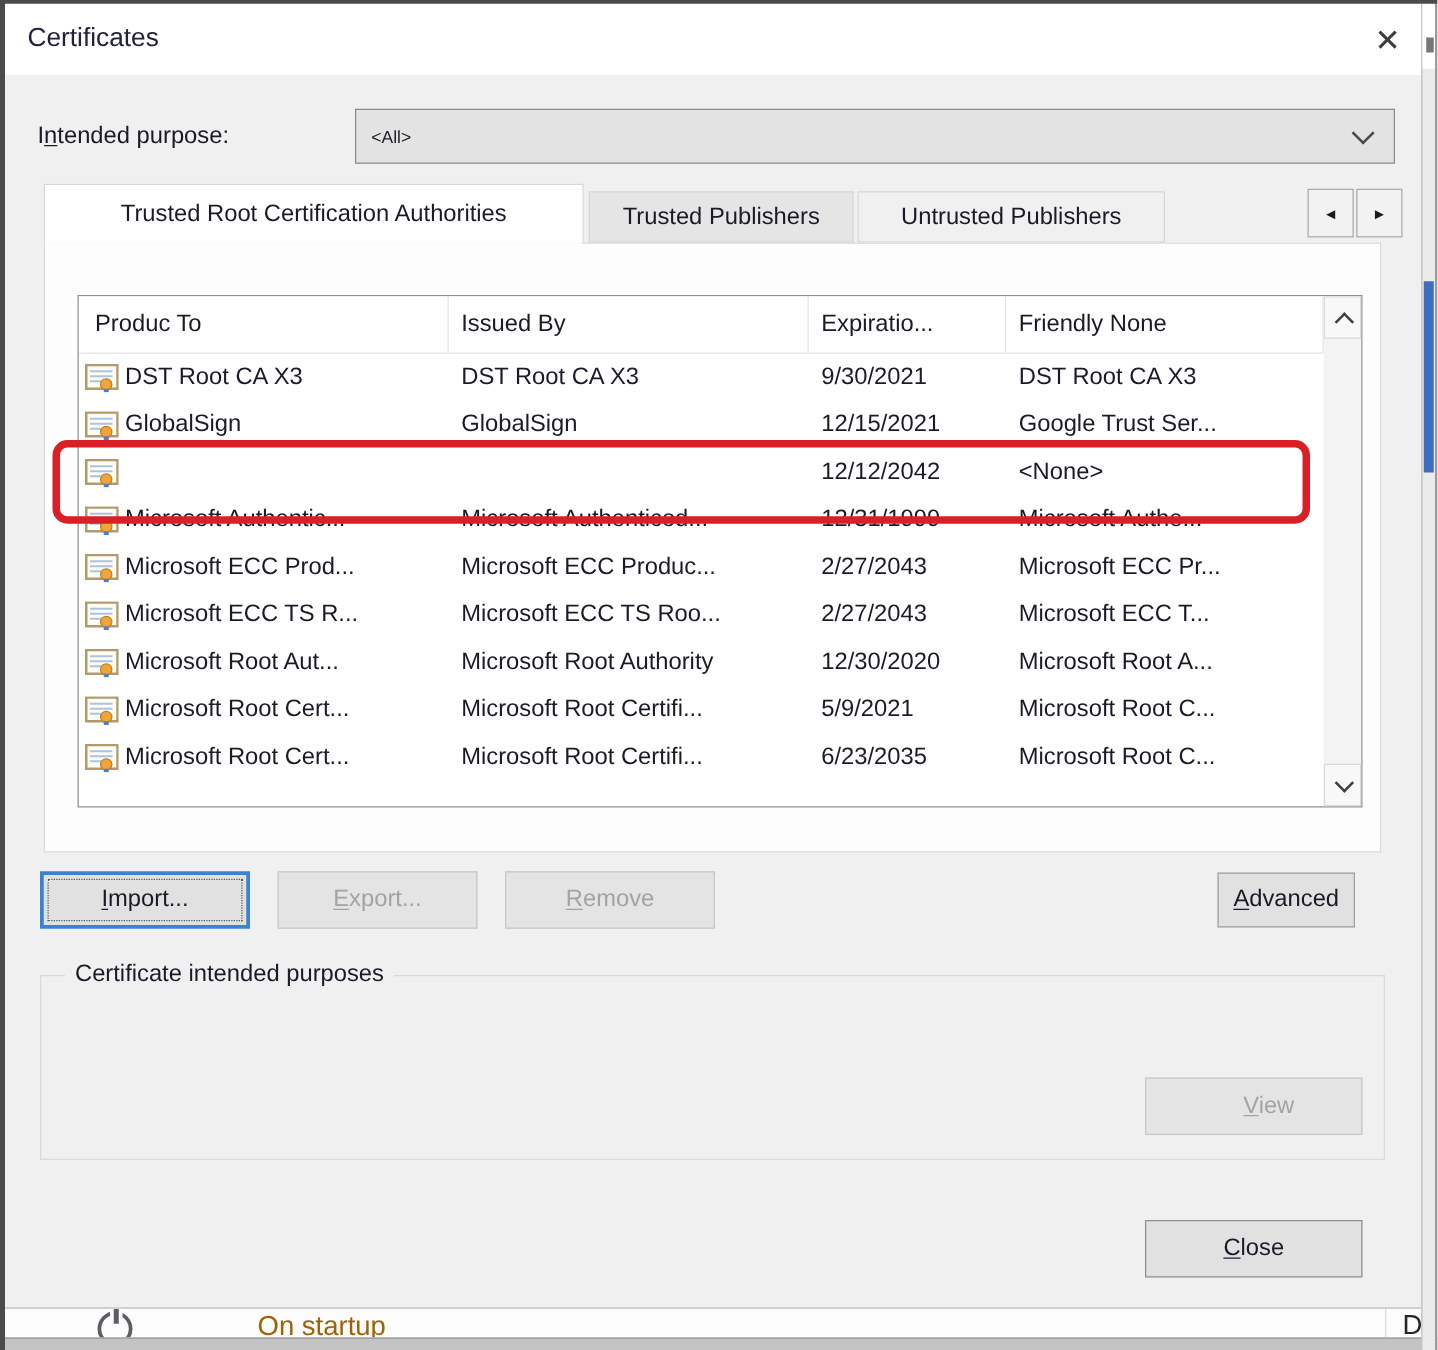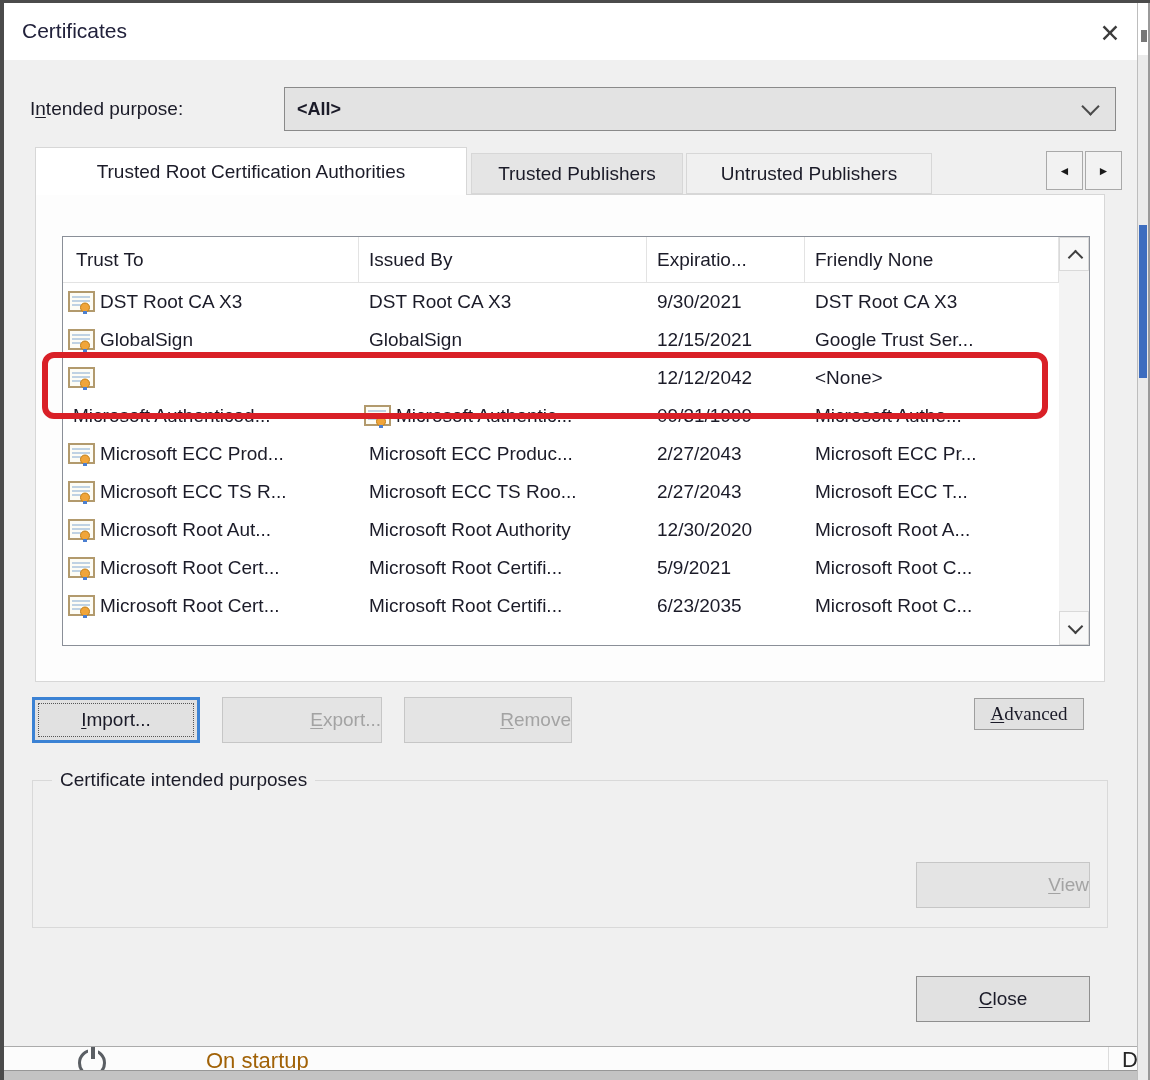--- a/index.html
+++ b/index.html
@@ -14,21 +14,21 @@
   .titlebar{position:absolute;left:4px;top:3px;width:1133px;height:57px;background:#ffffff;}
   .title-text{position:absolute;left:18px;top:16px;font-size:21px;color:#21213b;}
   .close-btn{position:absolute;left:1082px;top:8px;width:48px;height:44px;display:flex;align-items:center;justify-content:center;font-size:25px;color:#3c3c3c;cursor:pointer;}
   .dialog-body{position:absolute;left:4px;top:60px;width:1133px;height:986px;background:#f0f0f0;}
 
   .mn{text-decoration:underline;text-underline-offset:2px;}
 
   
   .ip-label{position:absolute;left:30px;top:98px;font-size:19px;color:#1b1b28;}
   .combo{position:absolute;left:284px;top:87px;width:832px;height:44px;background:#e3e3e3;border:1px solid #8a8a8a;box-sizing:border-box;display:flex;align-items:center;cursor:default;}
-  .combo-value{font-size:18px;color:#1b1b28;padding-left:12px;flex:1;font-weight:bold;}
+  .combo-value{font-size:14px;color:#1b1b28;padding-left:12px;flex:1;}
   .combo-chevron{width:11px;height:11px;border-right:2px solid #4a4a4a;border-bottom:2px solid #4a4a4a;transform:rotate(45deg);margin-right:18px;margin-top:-6px;}
 
   
   .tab-panel{position:absolute;left:35px;top:194px;width:1070px;height:488px;background:#fdfdfd;border:1px solid #d7d7d7;box-sizing:border-box;}
   .tab{position:absolute;box-sizing:border-box;font-size:19px;color:#1b1b28;display:flex;align-items:center;justify-content:center;white-space:nowrap;}
   .tab-active{left:35px;top:147px;width:432px;height:48px;background:#ffffff;border:1px solid #d7d7d7;border-bottom:none;z-index:3;}
   .tab-2{left:471px;top:153px;width:212px;height:41px;background:#e5e5e5;border:1px solid #d7d7d7;}
   .tab-3{left:686px;top:153px;width:246px;height:41px;background:#f0f0f0;border:1px solid #d7d7d7;}
   .tab-scroll{position:absolute;top:151px;width:37px;height:39px;background:#f2f2f2;border:1px solid #a9a9a9;box-sizing:border-box;display:flex;align-items:center;justify-content:center;font-size:12px;color:#1a1a1a;}
   .tab-scroll-l{left:1046px;}
@@ -52,27 +52,27 @@
   .lv-scroll-down{bottom:0;}
   .chev{position:absolute;left:10px;width:9px;height:9px;}
   .chev-up{top:14px;border-top:2px solid #3f3f3f;border-left:2px solid #3f3f3f;transform:rotate(45deg);}
   .chev-down{top:9px;border-bottom:2px solid #3f3f3f;border-right:2px solid #3f3f3f;transform:rotate(45deg);}
 
   
   .red-box{position:absolute;left:42px;top:352px;width:1006px;height:67px;border:6px solid #d92027;border-radius:12px;box-sizing:border-box;z-index:6;pointer-events:none;}
 
   
   .btn{position:absolute;background:#e1e1e1;border:1px solid #9e9e9e;box-sizing:border-box;font-size:19px;color:#1b1b28;display:flex;align-items:center;justify-content:center;cursor:pointer;}
-  .btn.disabled{background:#e4e4e4;border-color:#c6c6c6;color:#a3a3a3;cursor:default;justify-content:flex-end;}
+  .btn.disabled{background:#e4e4e4;border-color:#c6c6c6;color:#a3a3a3;cursor:default;}
   .btn.focused{border:3px solid #3b82d4;}
   .btn.focused::after{content:"";position:absolute;inset:3px;border:1px dotted #555;}
   .btn-import{left:32px;top:697px;width:168px;height:46px;}
   .btn-export{left:222px;top:697px;width:160px;height:46px;}
   .btn-remove{left:404px;top:697px;width:168px;height:46px;}
-  .btn-advanced{left:974px;top:698px;width:110px;height:32px;font-family:Liberation Serif, serif;}
+  .btn-advanced{left:974px;top:698px;width:110px;height:44px;}
   .btn-view{left:916px;top:862px;width:174px;height:46px;padding-left:24px;}
   .btn-close2{left:916px;top:976px;width:174px;height:46px;border-color:#8f8f8f;}
 
   
   .groupbox{position:absolute;left:32px;top:780px;width:1076px;height:148px;border:1px solid #d9d9d9;box-sizing:border-box;}
   .group-label{position:absolute;left:52px;top:769px;font-size:19px;color:#1b1b28;background:#f0f0f0;padding:0 8px;z-index:2;}
 
   
   .dialog-bottom-line{position:absolute;left:4px;top:1046px;width:1133px;height:1px;background:#ababab;}
   .bg-strip{position:absolute;left:4px;top:1047px;width:1133px;height:23px;background:#fcfcfc;overflow:hidden;}
@@ -114,21 +114,21 @@
   <div class="tab tab-3">Untrusted Publishers</div>
   <div class="tab-scroll tab-scroll-l">
       <span>◄</span>
     </div>
   <div class="tab-scroll tab-scroll-r">
       <span>►</span>
     </div>
 
   <div class="listview">
     <div class="lv-header">
-      <div class="lv-hcell">Trust To</div>
+      <div class="lv-hcell">Produc To</div>
       <div class="lv-hcell">Issued By</div>
       <div class="lv-hcell">Expiratio...</div>
       <div class="lv-hcell">Friendly None</div>
     </div>
     <div class="lv-rows">
   <div class="lv-row">
     <div class="lv-cell lv-cell-first">
       <svg viewBox="0 0 27 23" width="27" height="23">
         <rect x="1" y="1" width="25" height="19" fill="#fdfcf5" stroke="#b29a6d" stroke-width="2"></rect>
         <line x1="4" y1="6" x2="22" y2="6" stroke="#aac4dd" stroke-width="1.5"></line>
@@ -172,33 +172,33 @@
         <rect x="15" y="20" width="4" height="3" fill="#4b7fd0"></rect>
       </svg>
       <span></span>
     </div>
     <div class="lv-cell"></div>
     <div class="lv-cell">12/12/2042</div>
     <div class="lv-cell">&lt;None&gt;</div>
   </div>
 
   <div class="lv-row">
+    <div class="lv-cell lv-cell-first">
+      <svg viewBox="0 0 27 23" width="27" height="23">
+        <rect x="1" y="1" width="25" height="19" fill="#fdfcf5" stroke="#b29a6d" stroke-width="2"></rect>
+        <line x1="4" y1="6" x2="22" y2="6" stroke="#aac4dd" stroke-width="1.5"></line>
+        <line x1="4" y1="10" x2="22" y2="10" stroke="#aac4dd" stroke-width="1.5"></line>
+        <line x1="4" y1="14" x2="13" y2="14" stroke="#aac4dd" stroke-width="1.5"></line>
+        <circle cx="17" cy="16.5" r="4.5" fill="#f0a53a" stroke="#c27f17" stroke-width="1"></circle>
+        <rect x="15" y="20" width="4" height="3" fill="#4b7fd0"></rect>
+      </svg>
+      <span>Microsoft Authentic...</span>
+    </div>
     <div class="lv-cell">Microsoft Authenticod...</div>
-    <div class="lv-cell lv-cell-first">
-      <svg viewBox="0 0 27 23" width="27" height="23">
-        <rect x="1" y="1" width="25" height="19" fill="#fdfcf5" stroke="#b29a6d" stroke-width="2"></rect>
-        <line x1="4" y1="6" x2="22" y2="6" stroke="#aac4dd" stroke-width="1.5"></line>
-        <line x1="4" y1="10" x2="22" y2="10" stroke="#aac4dd" stroke-width="1.5"></line>
-        <line x1="4" y1="14" x2="13" y2="14" stroke="#aac4dd" stroke-width="1.5"></line>
-        <circle cx="17" cy="16.5" r="4.5" fill="#f0a53a" stroke="#c27f17" stroke-width="1"></circle>
-        <rect x="15" y="20" width="4" height="3" fill="#4b7fd0"></rect>
-      </svg>
-      <span>Microsoft Authentic...</span>
-    </div>
-    <div class="lv-cell">09/31/1999</div>
+    <div class="lv-cell">12/31/1999</div>
     <div class="lv-cell">Microsoft Authe...</div>
   </div>
 
   <div class="lv-row">
     <div class="lv-cell lv-cell-first">
       <svg viewBox="0 0 27 23" width="27" height="23">
         <rect x="1" y="1" width="25" height="19" fill="#fdfcf5" stroke="#b29a6d" stroke-width="2"></rect>
         <line x1="4" y1="6" x2="22" y2="6" stroke="#aac4dd" stroke-width="1.5"></line>
         <line x1="4" y1="10" x2="22" y2="10" stroke="#aac4dd" stroke-width="1.5"></line>
         <line x1="4" y1="14" x2="13" y2="14" stroke="#aac4dd" stroke-width="1.5"></line>

